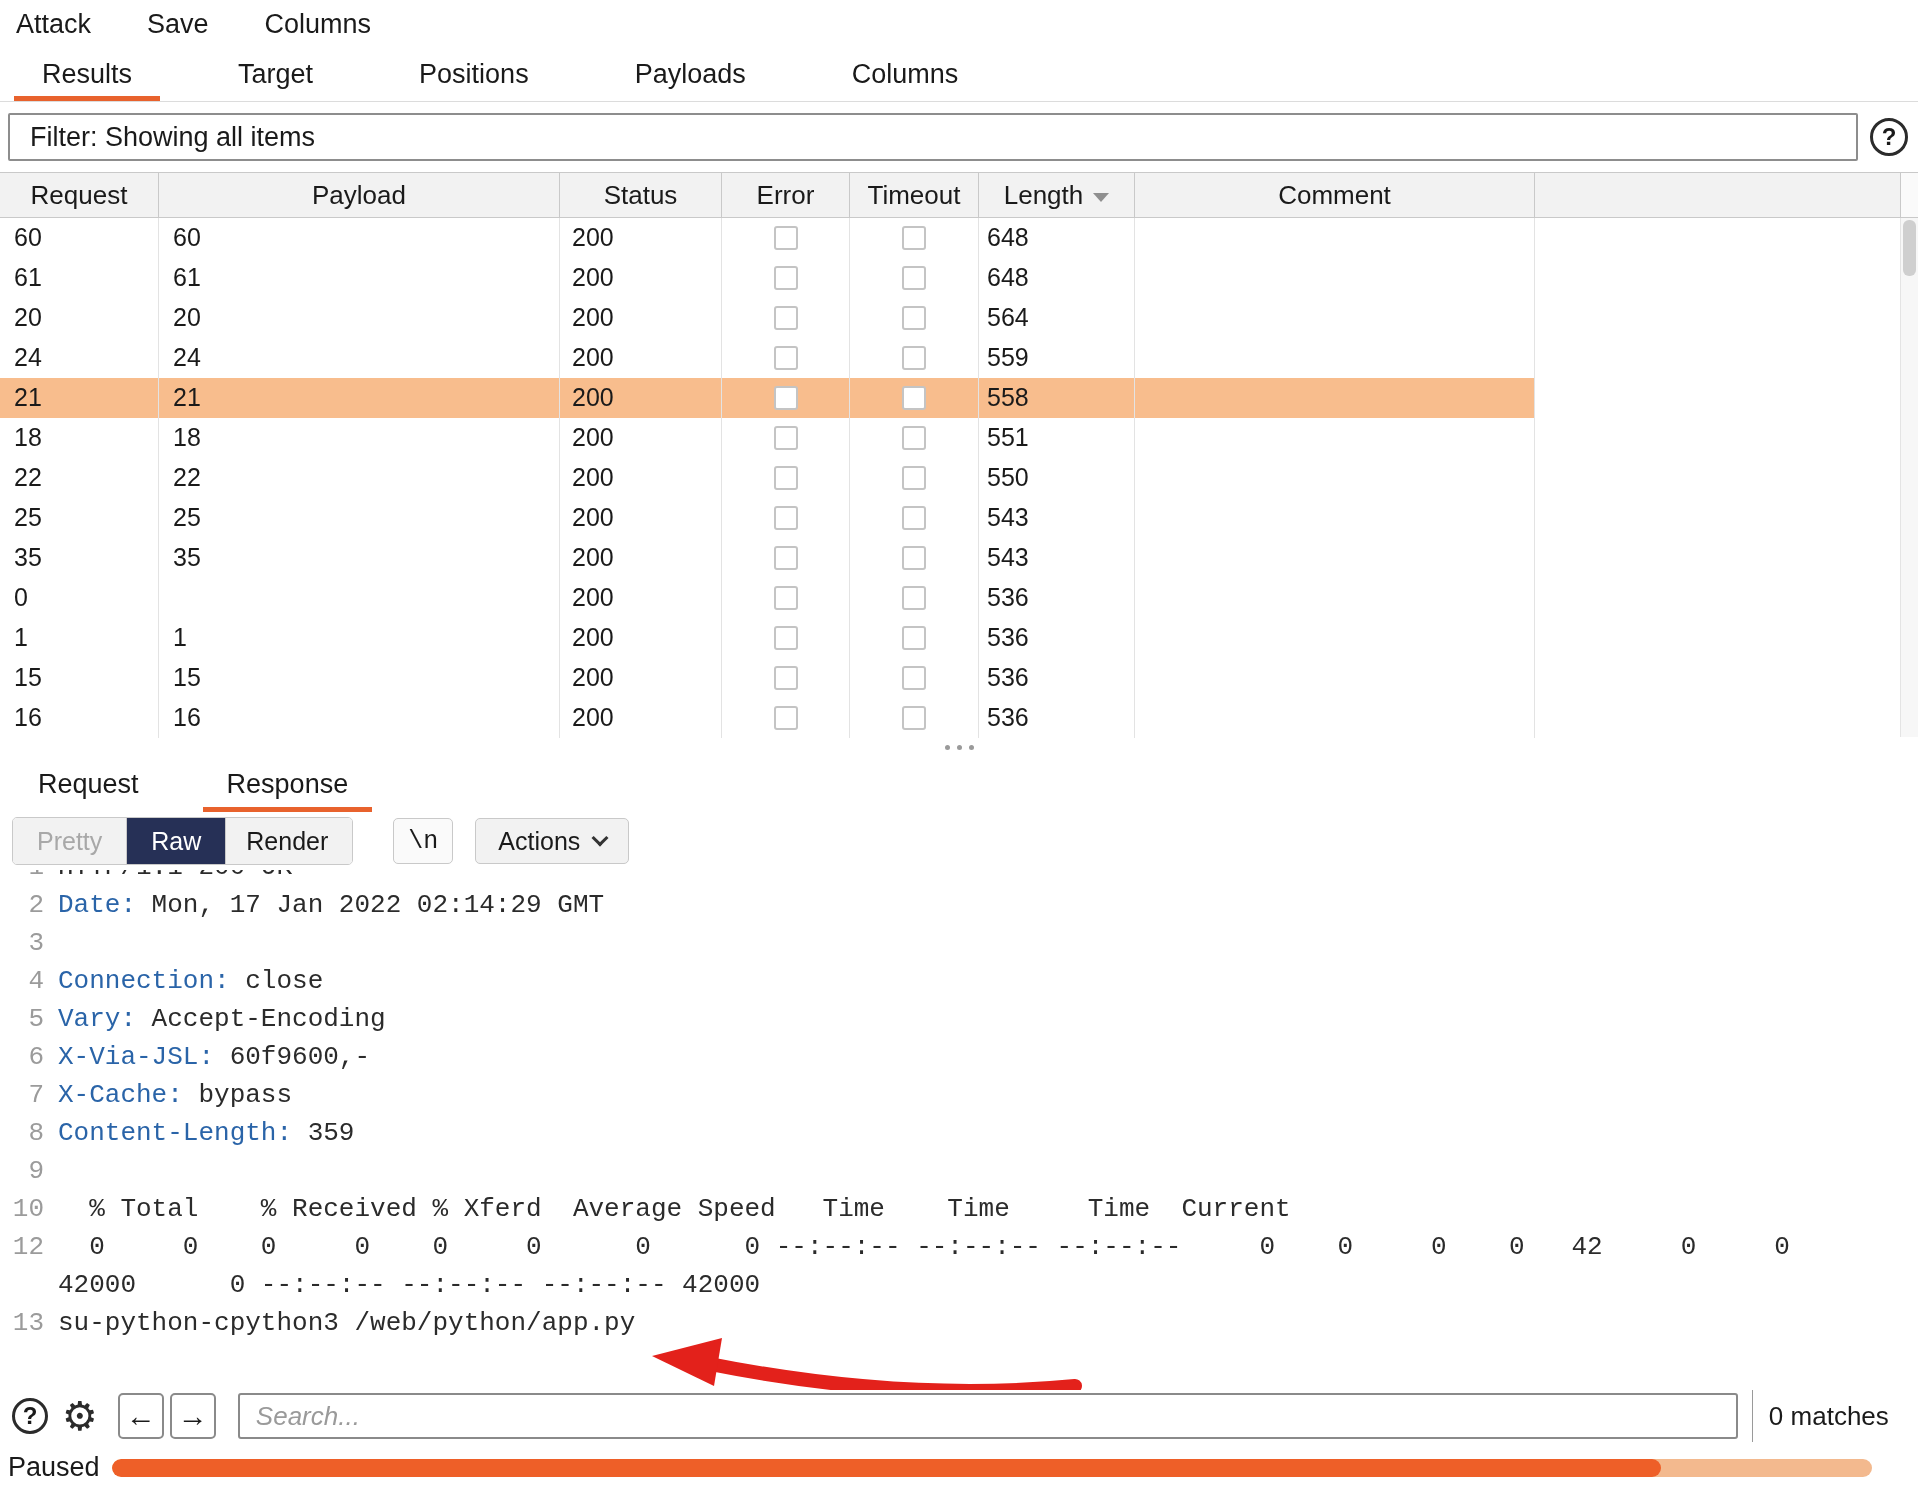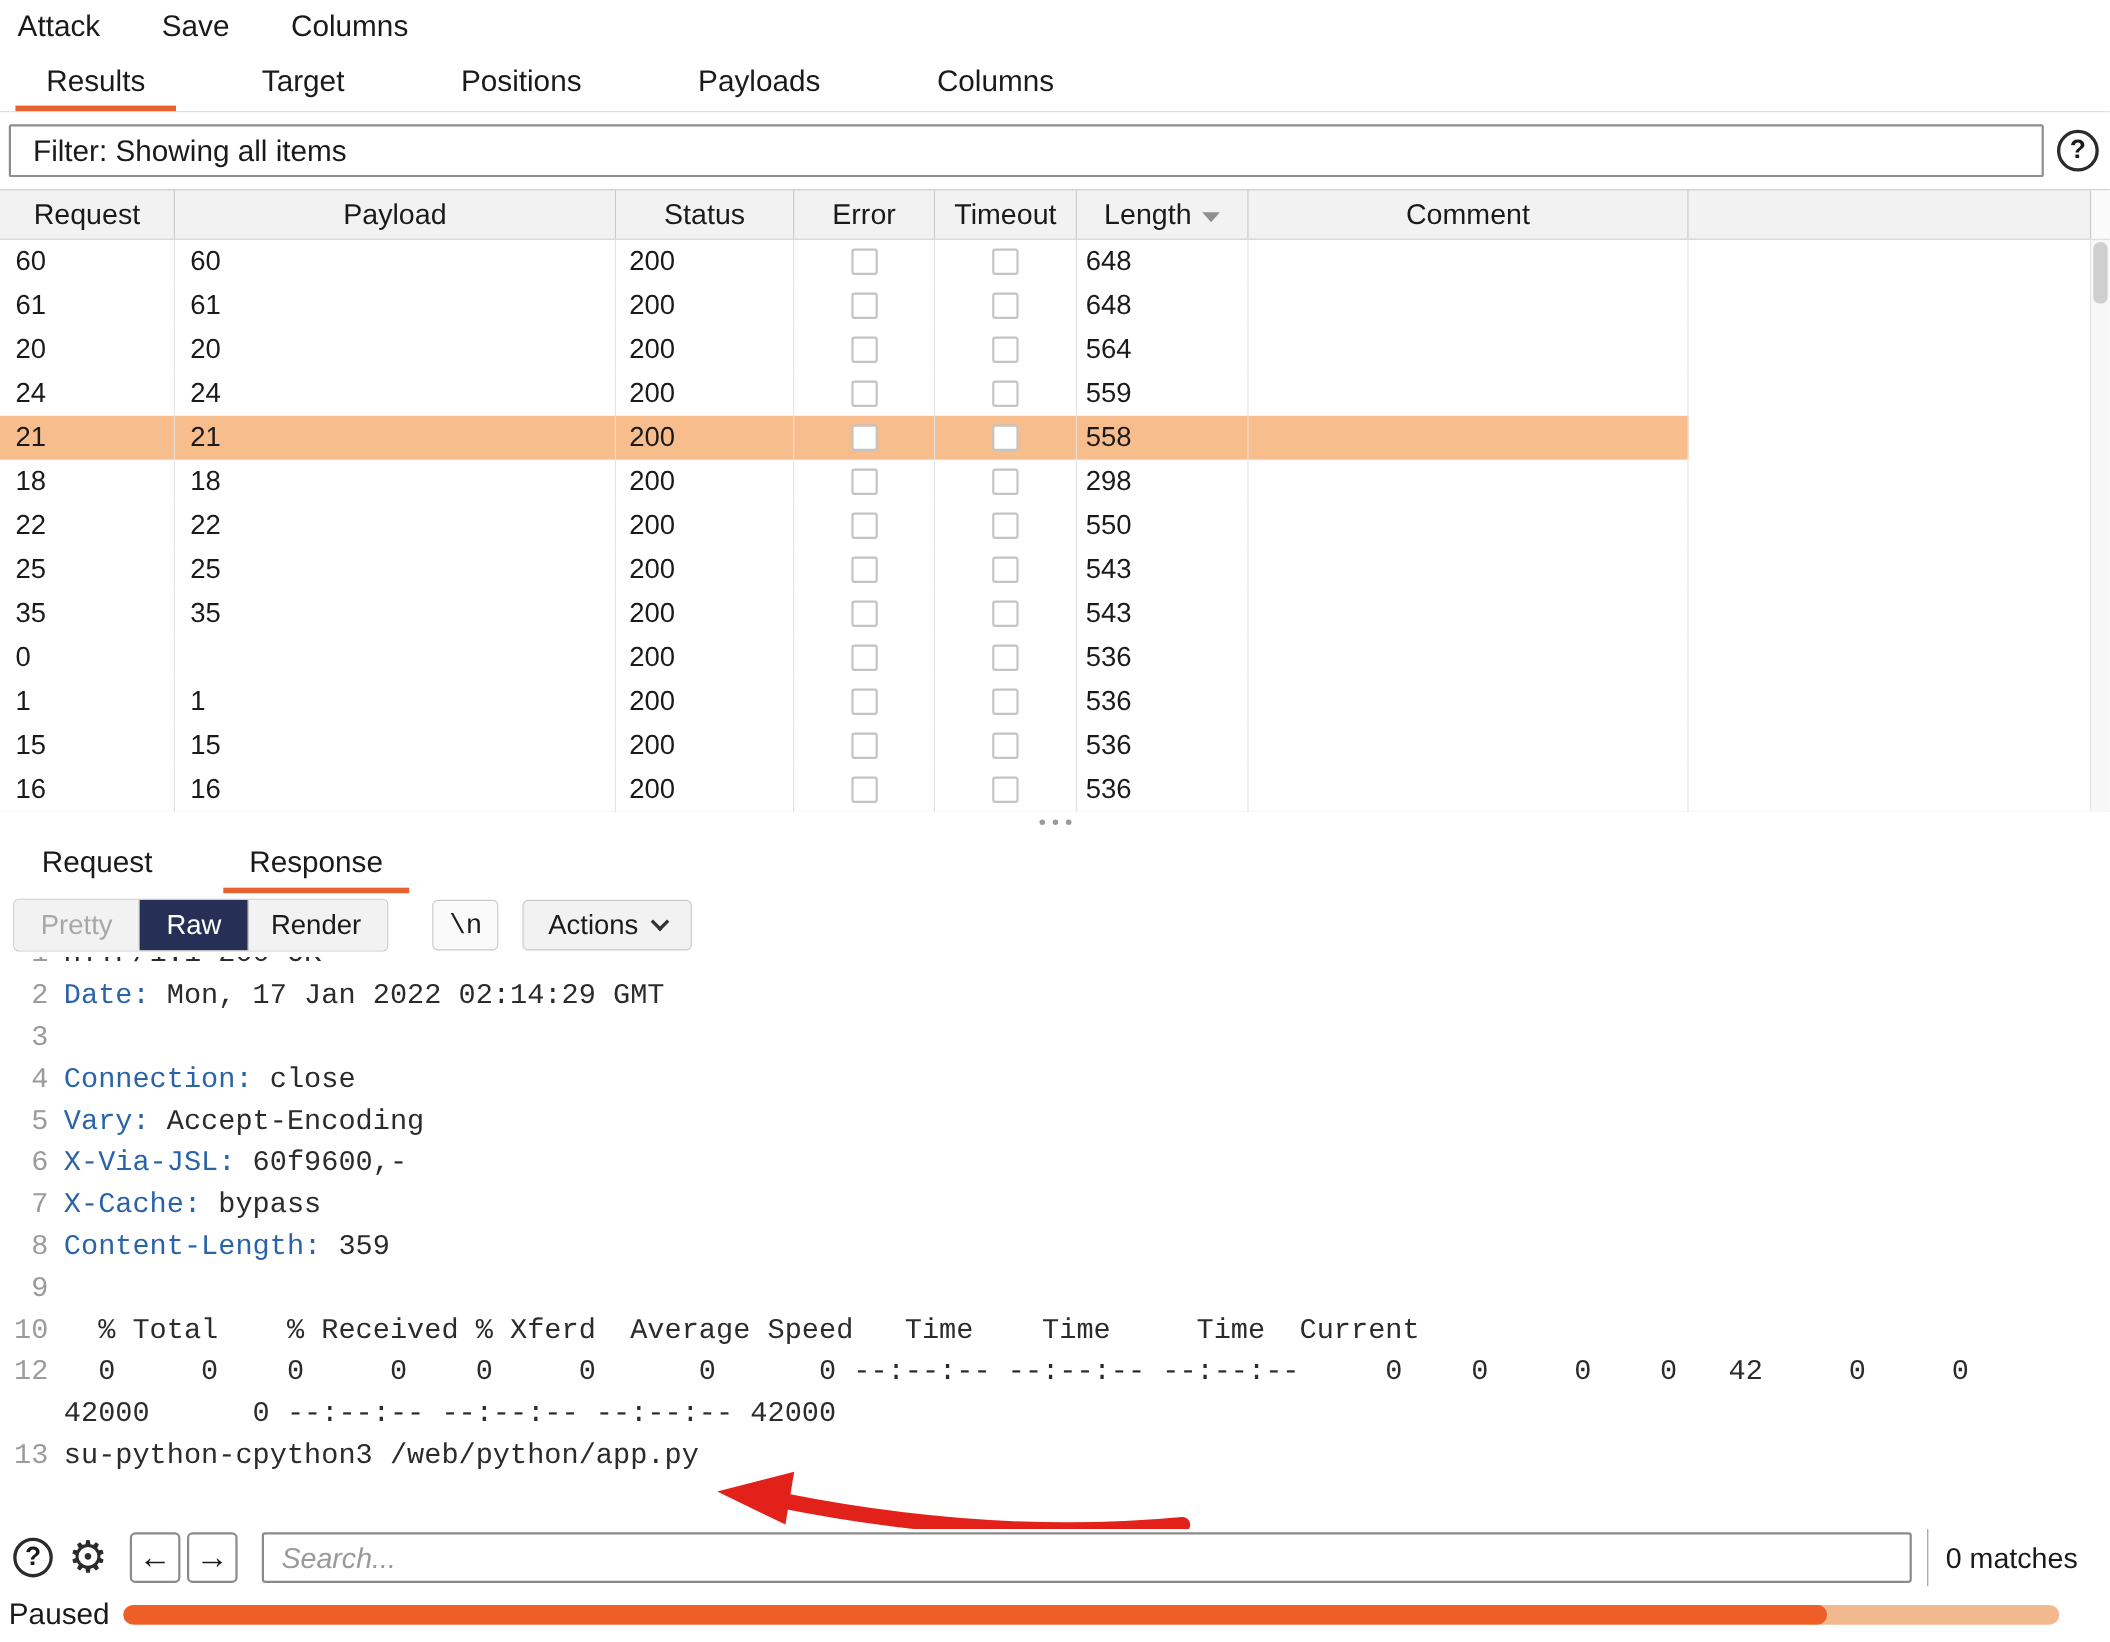--- a/index.html
+++ b/index.html
@@ -237,21 +237,21 @@
         <div class="trow">
           <div class="cell c-request cell-text">18</div>
           <div class="cell c-payload cell-text">18</div>
           <div class="cell c-status cell-text">200</div>
           <div class="cell c-error cell-check">
             <div class="checkbox"></div>
           </div>
           <div class="cell c-timeout cell-check">
             <div class="checkbox"></div>
           </div>
-          <div class="cell c-length cell-len">298</div>
+          <div class="cell c-length cell-len">551</div>
           <div class="cell c-comment cell-text"></div>
         </div>
         <div class="trow">
           <div class="cell c-request cell-text">22</div>
           <div class="cell c-payload cell-text">22</div>
           <div class="cell c-status cell-text">200</div>
           <div class="cell c-error cell-check">
             <div class="checkbox"></div>
           </div>
           <div class="cell c-timeout cell-check">

